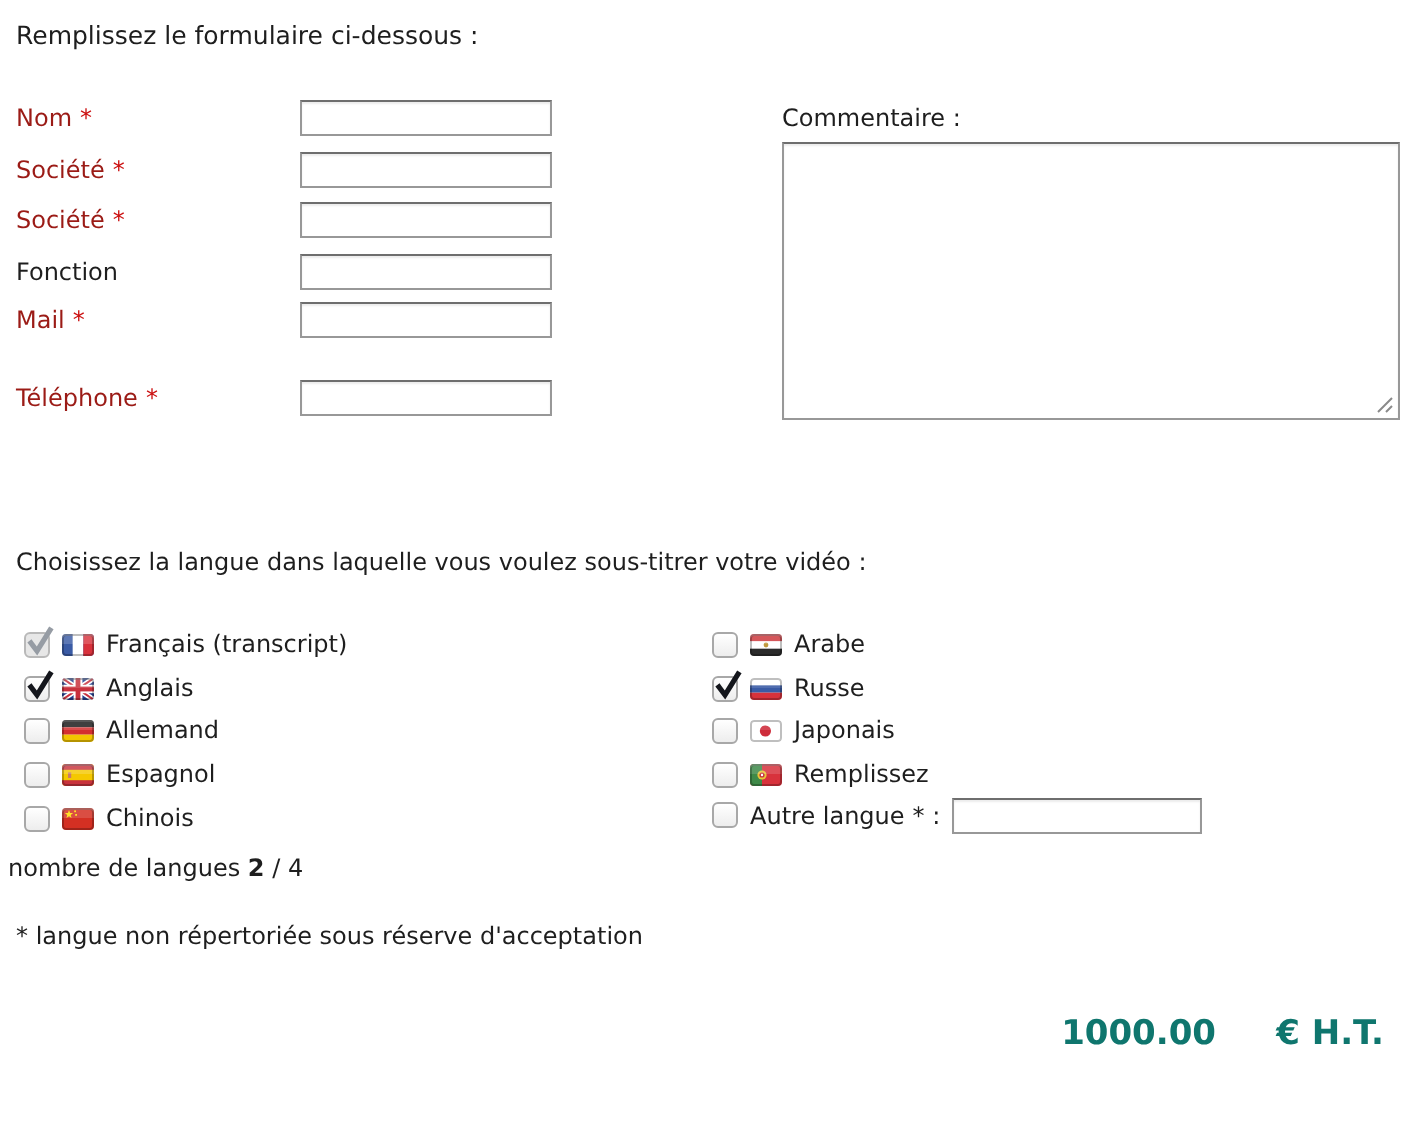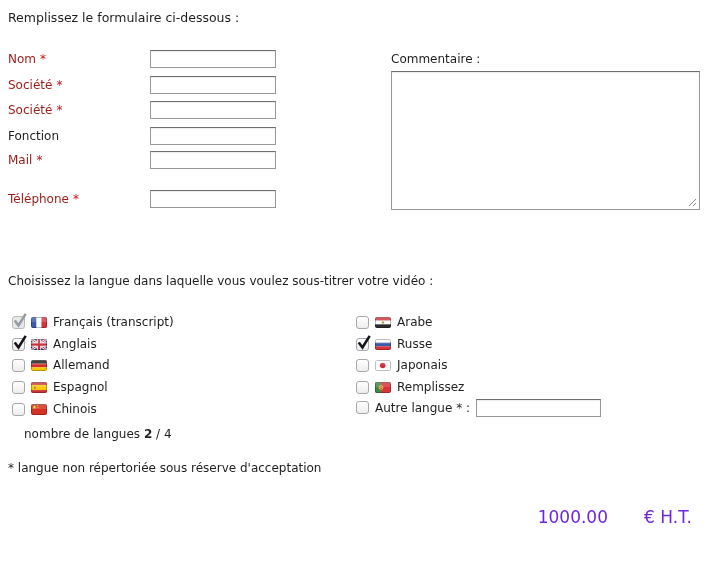--- a/index.html
+++ b/index.html
@@ -51,26 +51,26 @@
   .cbx.disabled{background:#e7e7e7;border-color:#b9b9b9;}
   .check{position:absolute;left:0px;top:-4px;}
   .flagwrap{position:relative;display:inline-block;width:16px;height:11px;border-radius:2px;overflow:hidden;margin-left:6px;flex:0 0 16px;}
   .flagwrap::after{content:"";position:absolute;inset:0;border-radius:2px;
     box-shadow:inset 0 0 0 1px rgba(0,0,0,0.25), inset 0 1px 0 rgba(255,255,255,0.28);}
   .flagwrap svg{display:block;}
   .lrow .ltext{margin-left:6px;}
   .other-suffix{margin-left:4px;}
   .other-input{width:125px;margin-left:6px;}
 
-  .countline{left:24px;top:427px;}
+  .countline{left:4px;top:427px;}
   .countline b{font-weight:bold;}
   .footnote{left:8px;top:461px;}
 
   
-  .pricing{right:16px;top:504px;text-align:right;font-weight:normal;font-size:17px;color:#6d28d9;}
+  .pricing{right:16px;top:504px;text-align:right;font-weight:bold;font-size:17px;color:#0f766e;}
   .pline{display:flex;justify-content:flex-end;line-height:27px;}
   .pamount{display:inline-block;min-width:92px;text-align:right;}
   .plabel{display:inline-block;width:84px;text-align:right;}
 </style>
 </head>
 <body>
 
 <div class="page">
 
   <div class="abs title">Remplissez le formulaire ci-dessous :</div>

